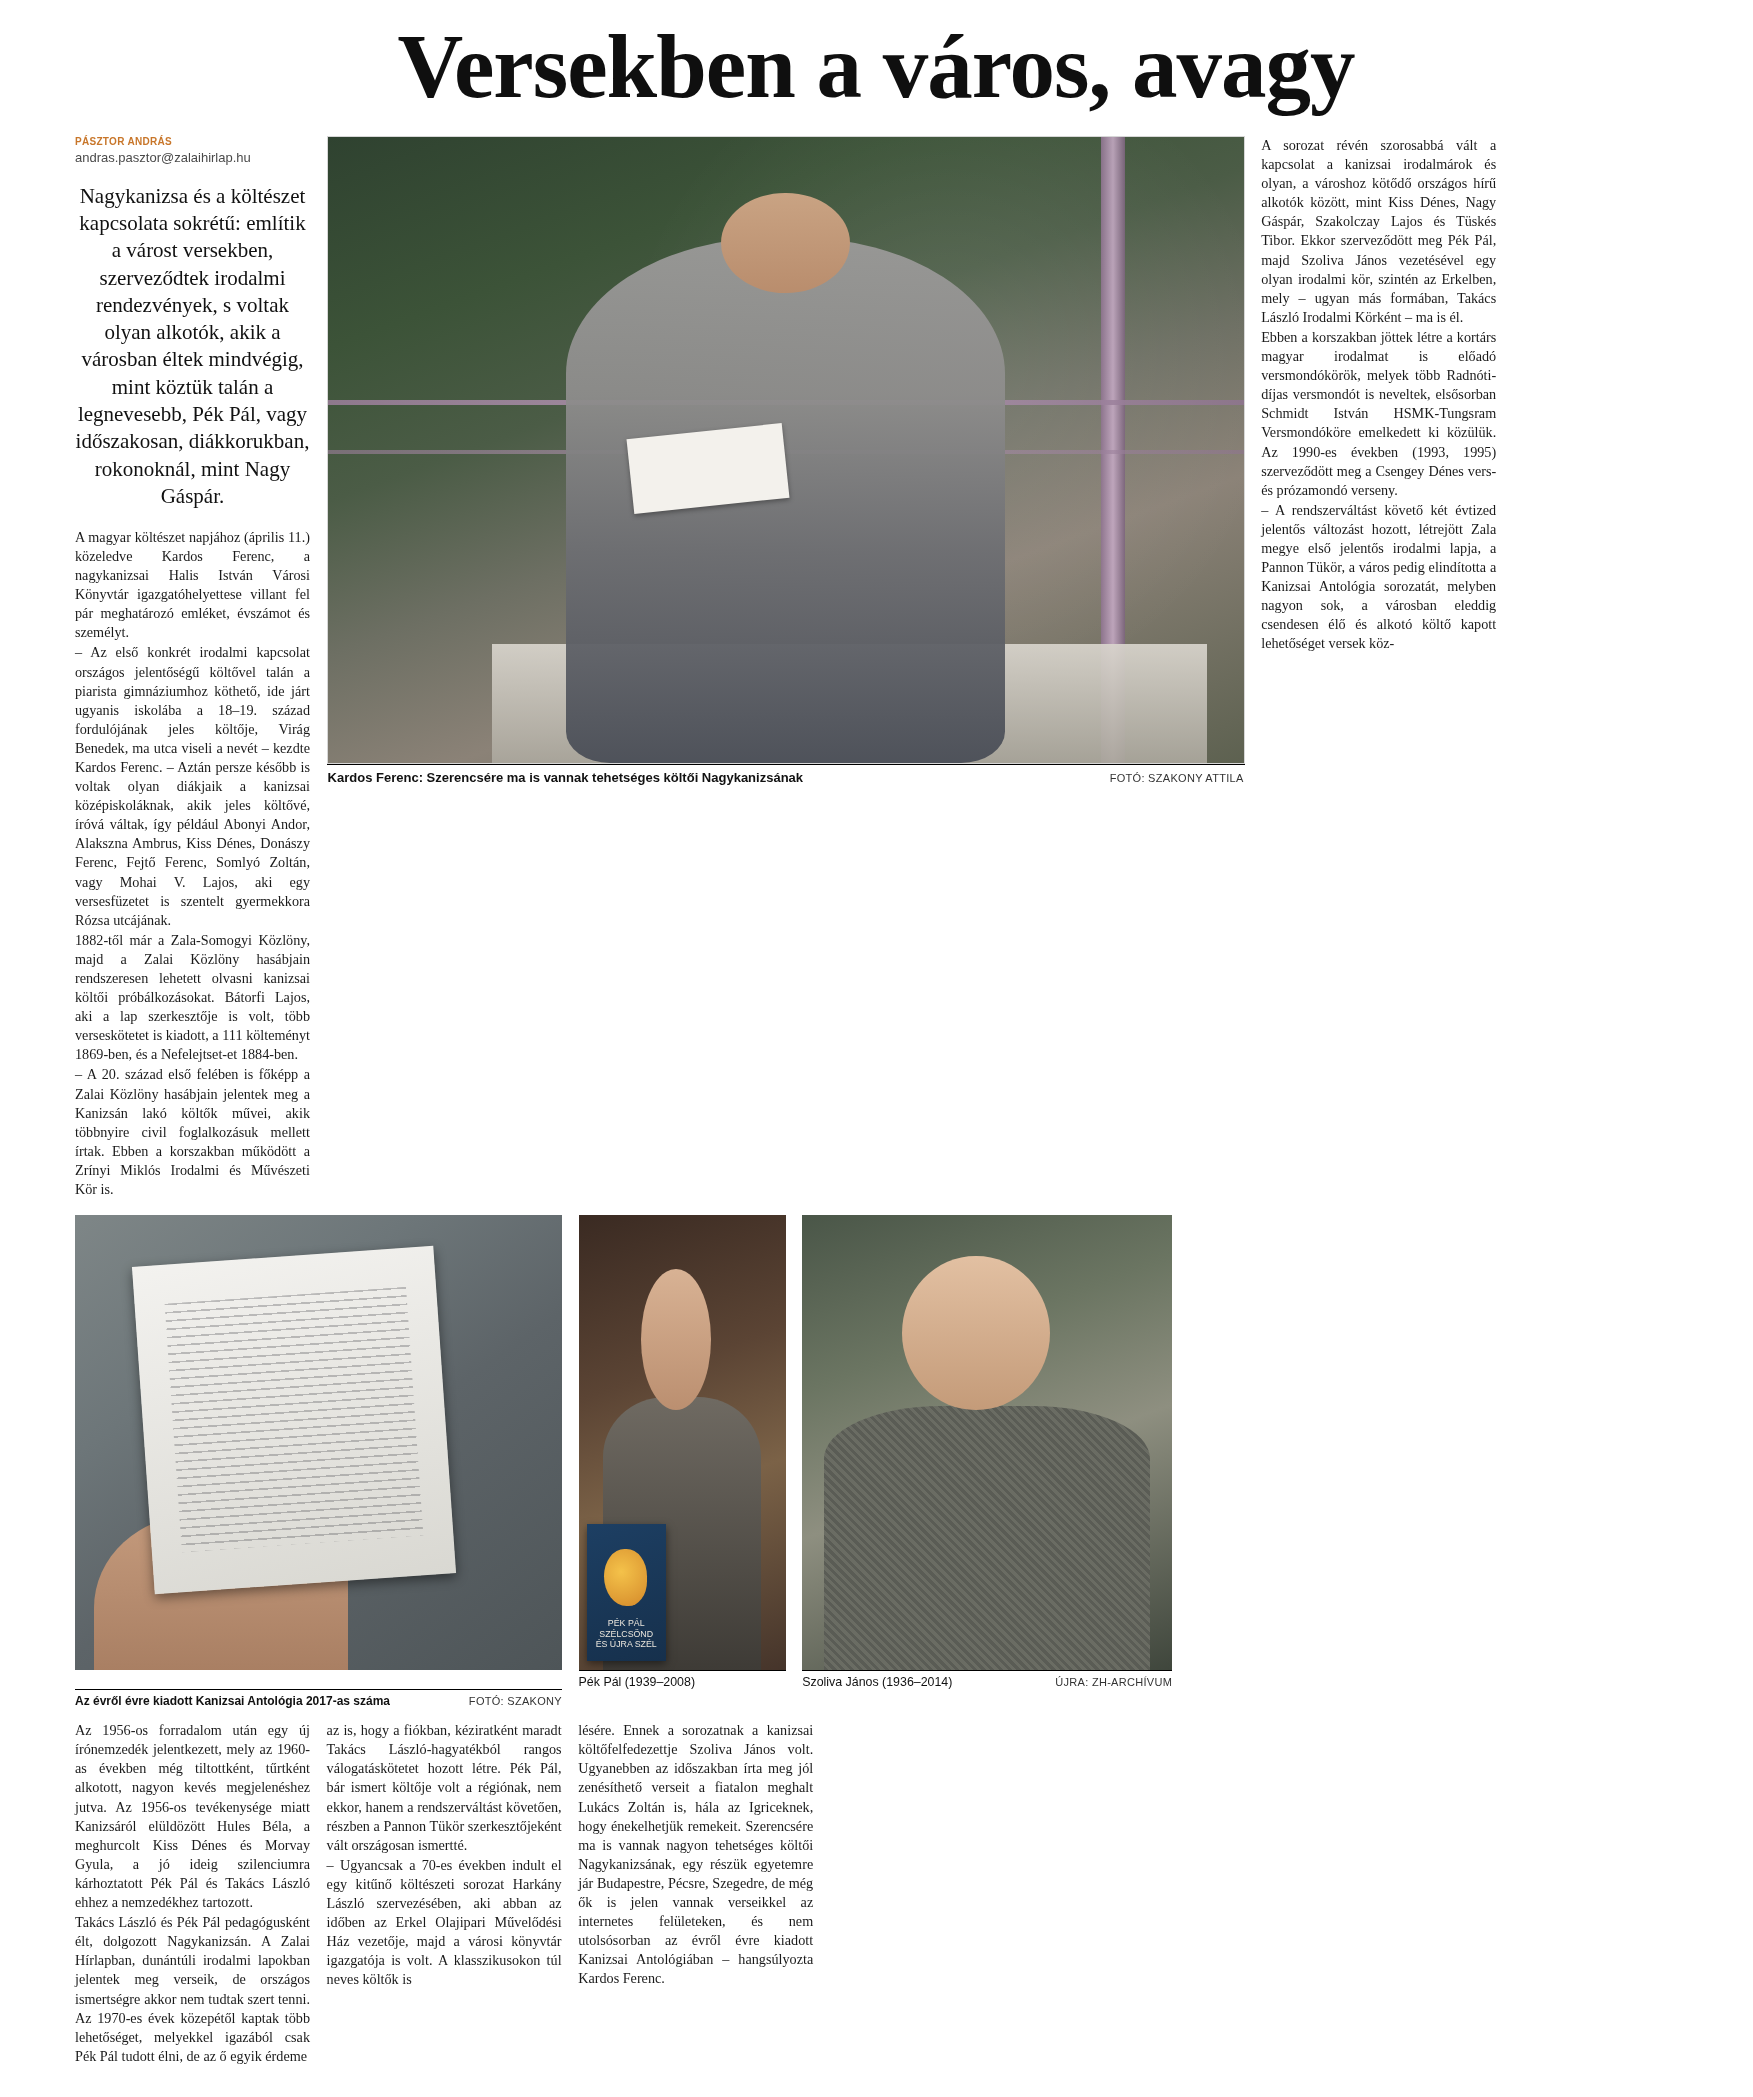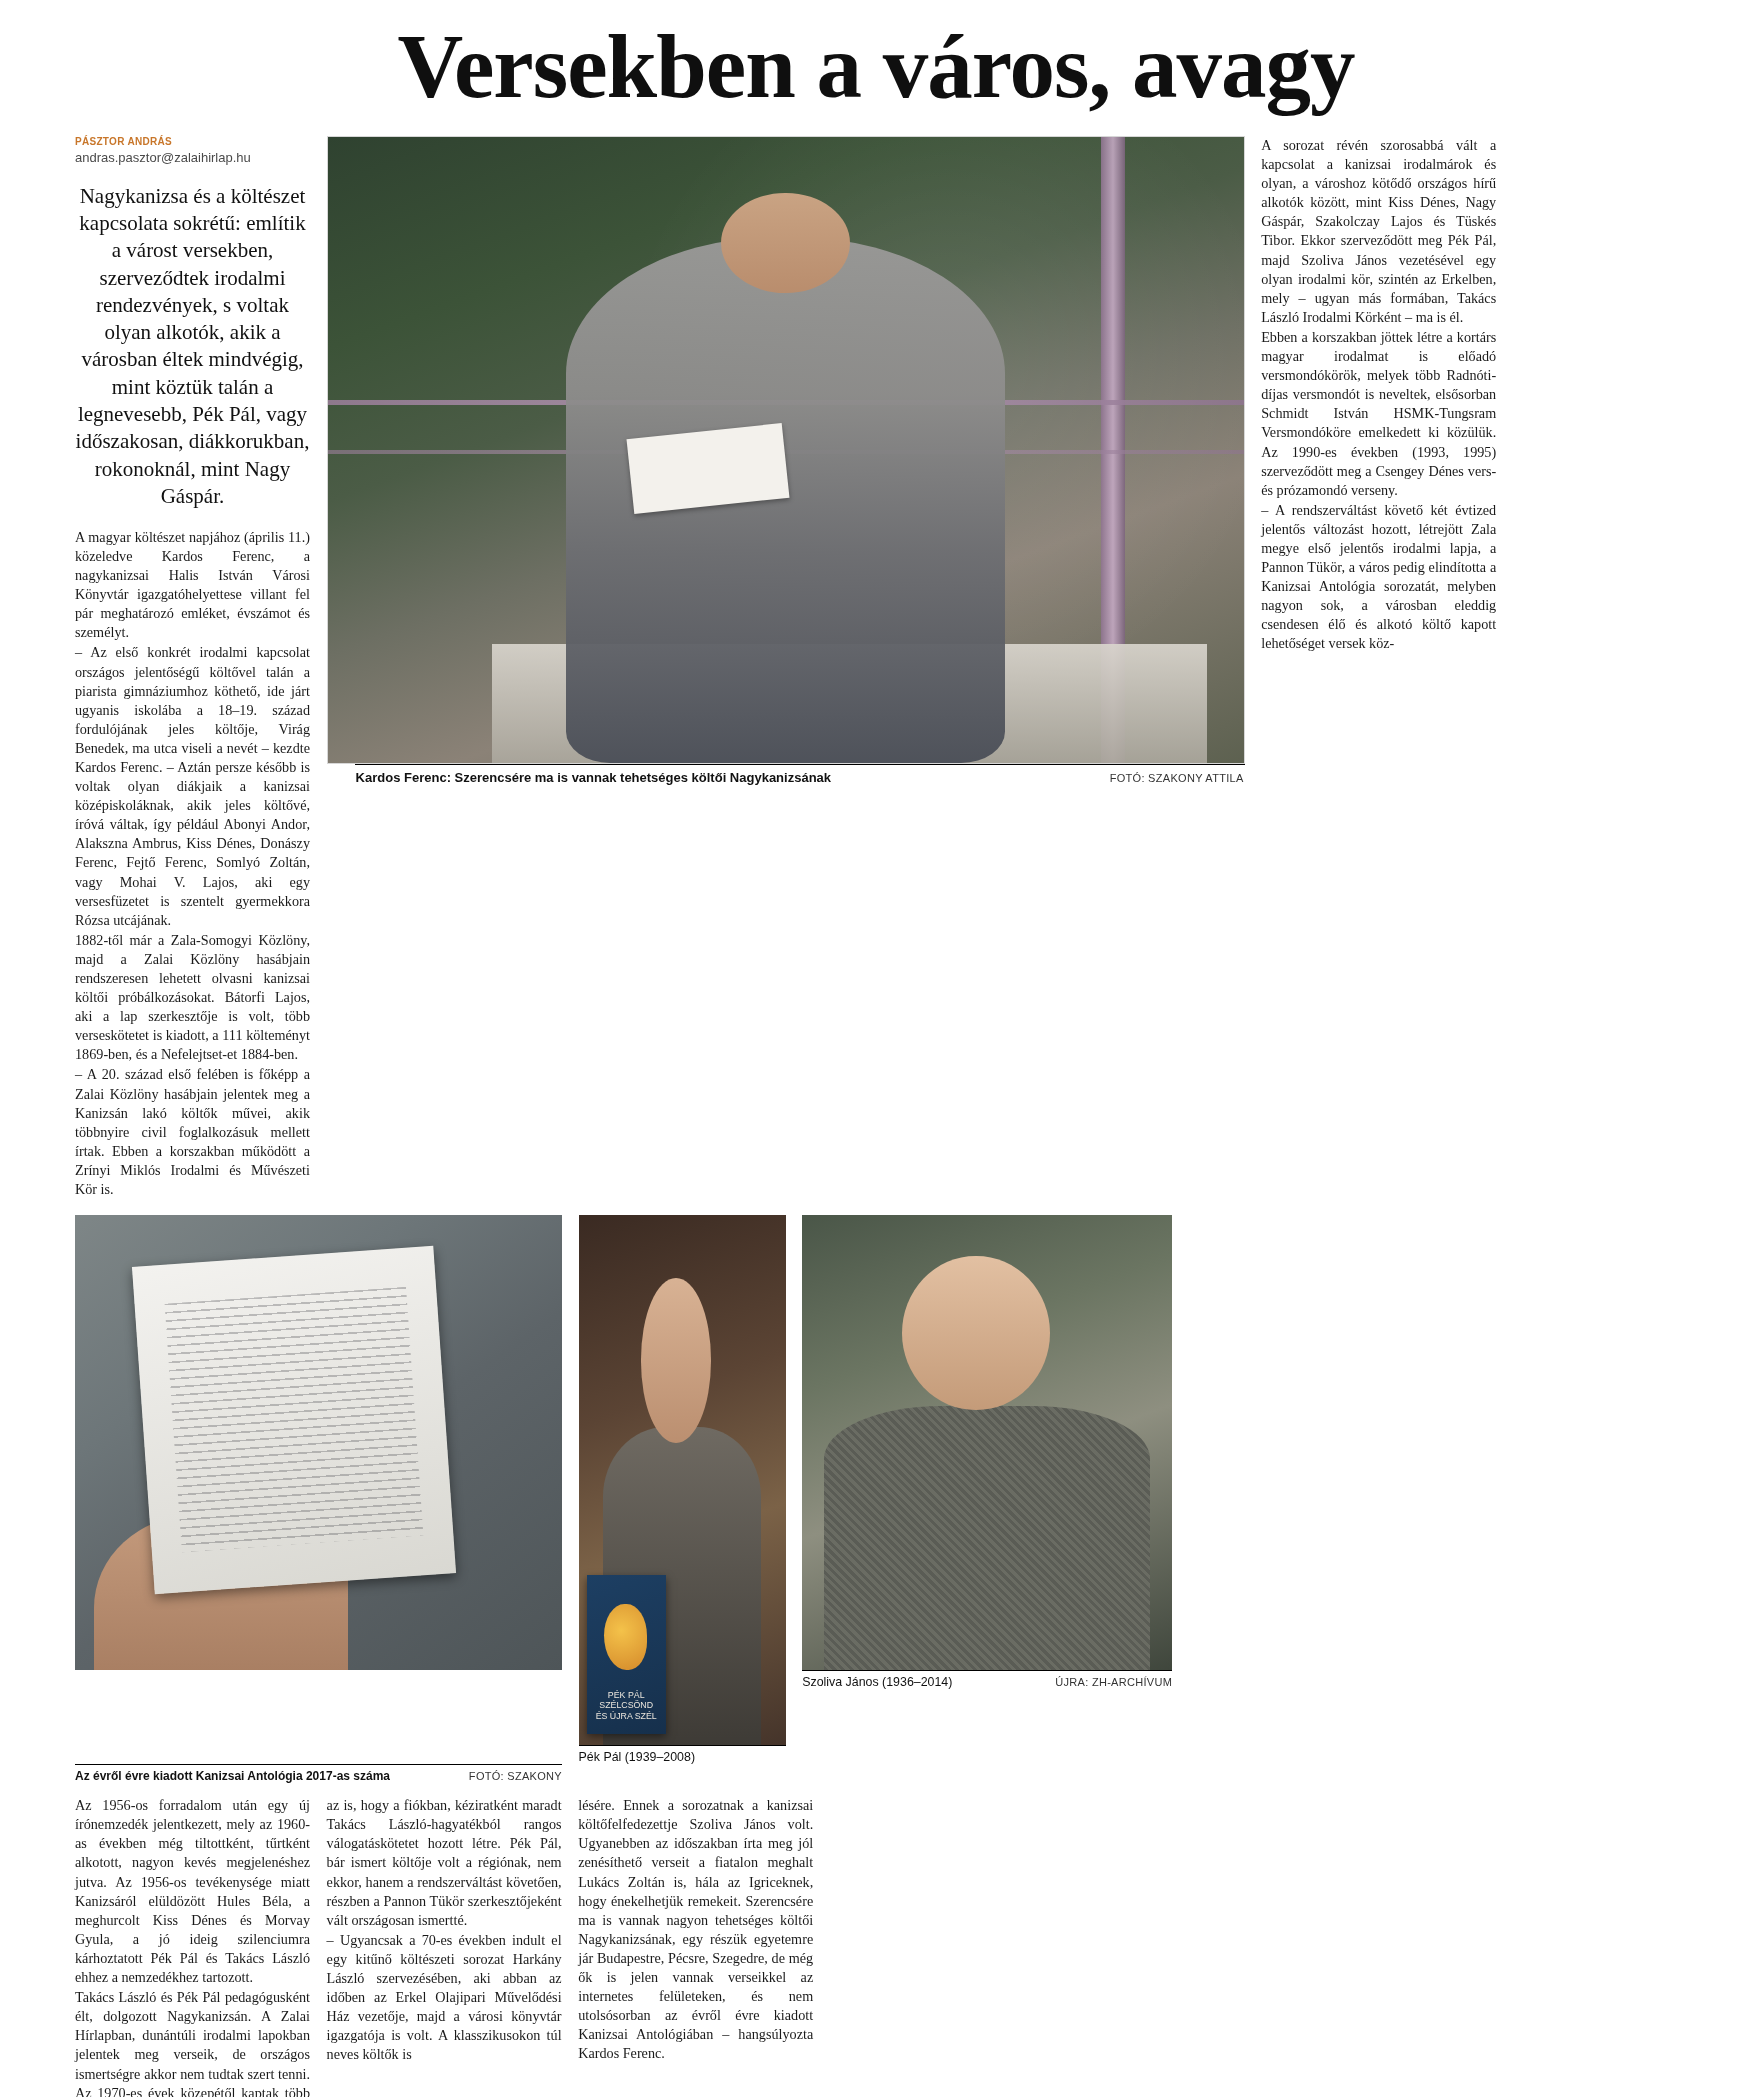--- a/index.html
+++ b/index.html
@@ -143,21 +143,20 @@
   }
 
   .caption-bar{
     display:flex;
     justify-content:space-between;
     align-items:baseline;
     gap:0;
     border-top:1px solid #000;
     padding:4.7px 1px 0 1px;
     margin-top:0;
-    margin-left:28px;
   }
   .caption-text{
     font-family:"Liberation Sans", sans-serif;
     font-weight:700;
     font-size:13px;
     color:#111;
   }
   .credit{
     font-family:"Liberation Sans", sans-serif;
     font-size:11px;
@@ -190,21 +189,21 @@
     background:repeating-linear-gradient(180deg, rgba(80,80,85,.55) 0 1.6px, rgba(0,0,0,0) 1.6px 8.3px);
     opacity:.6;
   }
   .anto-hand{
     position:absolute;left:4%;bottom:0;width:52%;height:34%;
     background:linear-gradient(180deg,#c49a7c,#a97f63);
     border-radius:40% 60% 0 0 / 60% 40% 0 0;
   }
 
   .photo-pek{
-    height:530px;
+    height:455px;
     background:linear-gradient(160deg,#3a2a22 0%,#5b4434 35%,#7b6247 60%,#45342a 100%);
     position:relative;
   }
   .pek-head{
     position:absolute;left:30%;top:12%;width:34%;height:31%;
     background:linear-gradient(180deg,#d8b294,#bb8f70);
     border-radius:50%;
   }
   .pek-body{
     position:absolute;left:12%;top:40%;width:76%;height:60%;

